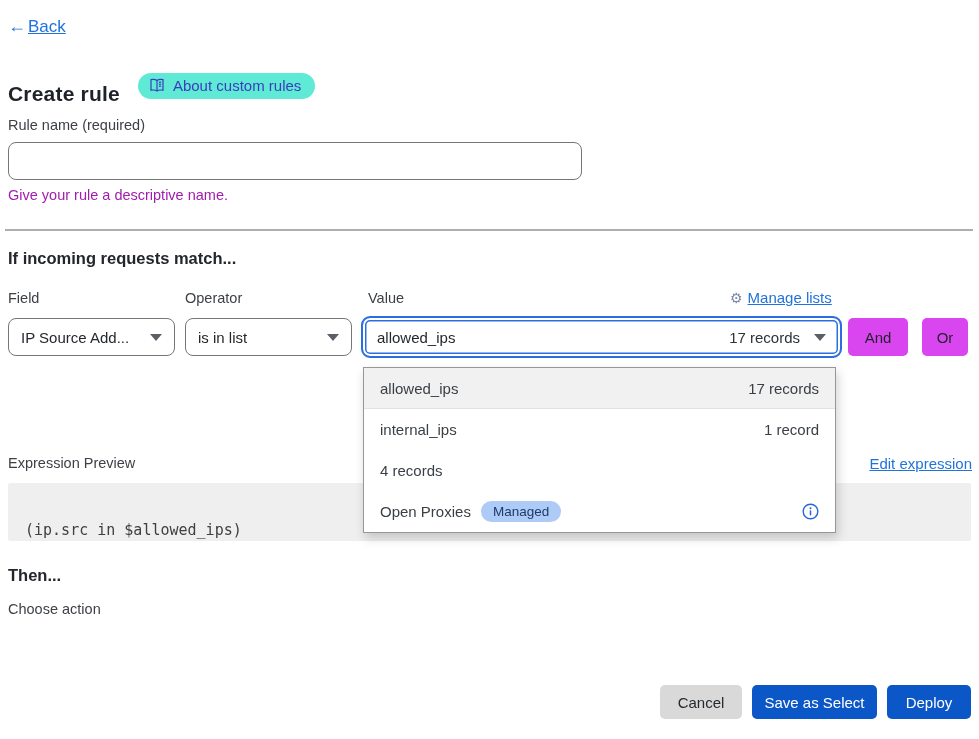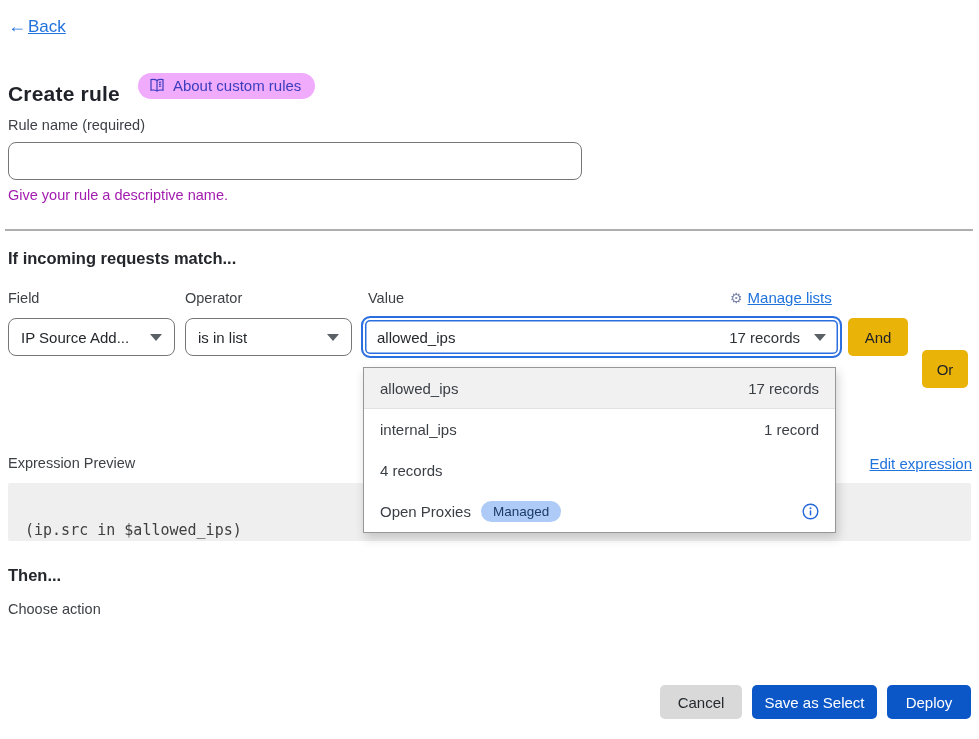--- a/index.html
+++ b/index.html
@@ -8,21 +8,21 @@
   #screen { position:relative; width:979px; height:739px; background:#fff; overflow:hidden; }
 
   
   .back-link { position:absolute; left:8px; top:16px; font-size:17px; color:#2173dc; text-decoration:none; cursor:pointer; display:flex; align-items:center; gap:2px; }
   .back-link .arrow { font-size:18px; text-decoration:none; }
   .back-link .back-text { text-decoration:underline; }
 
   
   .title-row { position:absolute; left:8px; top:66px; display:flex; align-items:center; gap:18px; }
   .page-title { font-size:21px; font-weight:700; color:#1f2228; letter-spacing:.2px;margin-top:16px; }
-  .about-pill { display:inline-flex; align-items:center; gap:8px; background:#f0abfc; color:#3c3cbe; font-size:15px; padding:4px 14px 5px 11px; border-radius:14px; cursor:pointer; text-decoration:none; }
+  .about-pill { display:inline-flex; align-items:center; gap:8px; background:#5eead4; color:#3c3cbe; font-size:15px; padding:4px 14px 5px 11px; border-radius:14px; cursor:pointer; text-decoration:none; }
   .about-pill svg { display:block; }
 
   
   .field-label { position:absolute; font-size:14.5px; color:#3d4146; }
   .rule-name-label { left:8px; top:117px; }
   .rule-name-input { position:absolute; left:8px; top:142px; width:574px; height:38px; border:1px solid #767676; border-radius:8px; font-size:15px; padding:0 12px; color:#222; background:#fff; font-family:inherit; }
   .helper-text { position:absolute; left:8px; top:187px; font-size:14.5px; color:#a21caf; }
 
   .divider { position:absolute; left:5px; top:229px; width:968px; border-top:2px solid #aeaeae; }
 
@@ -38,23 +38,23 @@
   .manage-lists .lnk { color:#2173dc; font-size:15px; text-decoration:underline; }
 
   .select-box { position:absolute; top:318px; height:38px; border:1px solid #767676; border-radius:8px; background:#fff; display:flex; align-items:center; padding:0 12px; font-size:15px; color:#24282d; cursor:pointer; }
   .select-field { left:8px; width:167px; }
   .select-operator { left:185px; width:167px; }
   .select-value { left:361px; width:481px; top:316px; height:42px; border:2px solid #2b6ee0; border-radius:9px; box-shadow:inset 0 0 0 2px #fff, inset 0 0 0 3.5px #2b6ee0; padding:0 14px; }
   .select-box .sel-text { flex:1; white-space:nowrap; overflow:hidden; }
   .select-box .sel-meta { margin-right:14px; color:#2e3338; }
   .caret { width:0; height:0; border-left:6px solid transparent; border-right:6px solid transparent; border-top:7px solid #5a6066; flex:none; }
 
-  .gray-btn { position:absolute; top:318px; height:38px; background:#eab308; border:none; border-radius:5px; font-size:15px; color:#1f2328; font-family:inherit; cursor:pointer; }
+  .gray-btn { position:absolute; top:318px; height:38px; background:#d946ef; border:none; border-radius:5px; font-size:15px; color:#1f2328; font-family:inherit; cursor:pointer; }
   .and-btn { left:848px; width:60px; }
-  .or-btn { left:922px; width:46px;margin-top:32px; }
+  .or-btn { left:922px; width:46px; }
 
   
   .dropdown-panel { position:absolute; left:363px; top:367px; width:473px; background:#fff; border:1px solid #979797; box-shadow:2px 5px 10px rgba(0,0,0,.18); z-index:20; }
   .dd-row { height:41px; display:flex; align-items:center; padding:0 16px; font-size:15px; color:#3a3f45; cursor:pointer; background:#fff; }
   .dd-row.selected { background:#f1f1f1; border-bottom:1px solid #e2e2e2; }
   .dd-row .dd-name { flex:1; display:flex; align-items:center; gap:10px; }
   .dd-row .dd-meta { color:#3a3f45; }
   .managed-pill { background:#aecbf8; color:#1c3c66; font-size:13.5px; padding:3px 12px; border-radius:12px; }
   .info-icon { display:flex; align-items:center; cursor:pointer; }
 

